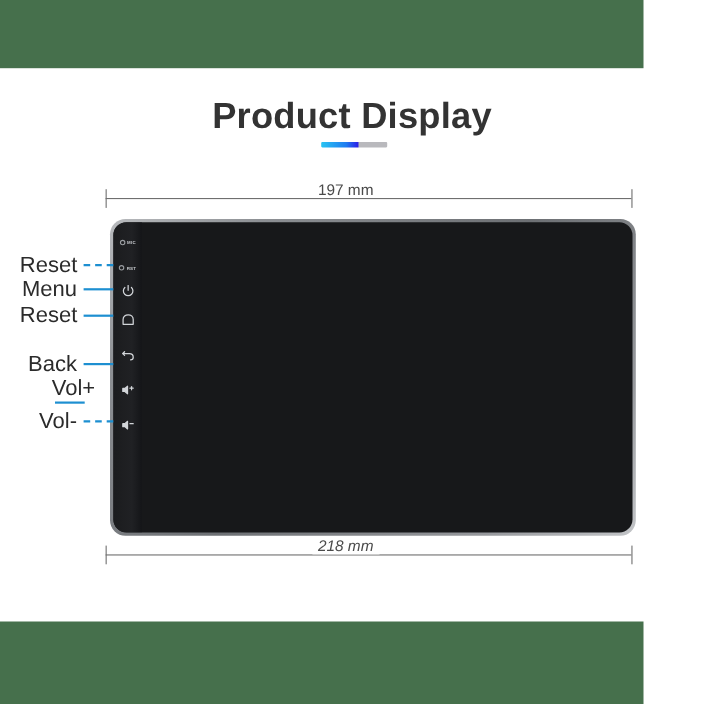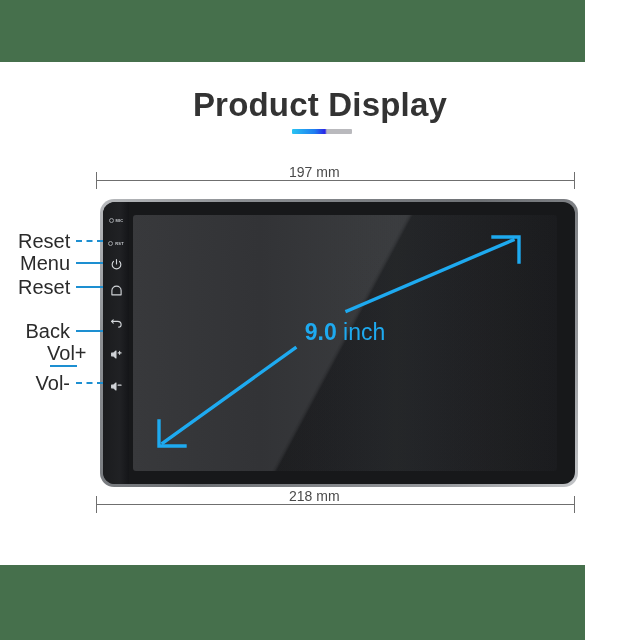--- a/index.html
+++ b/index.html
@@ -93,21 +93,21 @@
   
   #dim-top-line  { left: 96px;  top: 180px; width: 478px; }
   #dim-top-capL  { left: 96px;  top: 172px; height: 17px; }
   #dim-top-capR  { left: 574px; top: 172px; height: 17px; }
   #dim-top-text  { left: 284px; top: 164px; }
 
   
   #dim-bot-line  { left: 96px;  top: 504px; width: 478px; }
   #dim-bot-capL  { left: 96px;  top: 496px; height: 17px; }
   #dim-bot-capR  { left: 574px; top: 496px; height: 17px; }
-  #dim-bot-text  { left: 284px; top: 488px; }
+  #dim-bot-text  { left: 284px; top: 488px; font-style: italic; }
 
   
   #dim-right-line { left: 603px; top: 203px; height: 299px; }
   #dim-right-capT { left: 594px; top: 203px; width: 18px; }
   #dim-right-capB { left: 594px; top: 502px; width: 18px; }
   #dim-right-text { left: 580px; top: 330px; width: 48px; text-align: center; }
 
   
   #device {
     position: absolute;
@@ -323,44 +323,20 @@
 
         <div class="rail-btn" id="rail-voldn">
           <svg width="13" height="13" viewBox="0 0 24 24" fill="none" stroke="#d2d5d9" stroke-width="2" stroke-linecap="round" stroke-linejoin="round">
             <path d="M3 9.5 L6.5 9.5 L11 5.5 L11 18.5 L6.5 14.5 L3 14.5 Z" fill="#d2d5d9"></path>
             <path d="M15 9.5 L20.5 9.5"></path>
           </svg>
         </div>
 
       </div>
 
-      <div id="screen">
-        <div id="screen-glare"></div>
-
-        <svg id="diagonal-svg" width="424" height="256">
-          <g stroke="#1eaaf0" stroke-width="3.4" fill="none" stroke-linecap="square">
-
-            <line x1="30" y1="228" x2="162" y2="133"></line>
-
-            <line x1="214" y1="96" x2="380" y2="25"></line>
-          </g>
-
-          <g stroke="#1eaaf0" stroke-width="3.4" fill="none" stroke-linecap="square">
-            <path d="M26 206 L26 231 L52 231"></path>
-          </g>
-
-          <g stroke="#1eaaf0" stroke-width="3.4" fill="none" stroke-linecap="square">
-            <path d="M360 22 L386 22 L386 47"></path>
-          </g>
-        </svg>
-
-        <div id="inch-label">
-          <b>9.0</b><span> inch</span>
-        </div>
-      </div>
 
     </div>
   </div>
 
   <div class="callout" id="cl-reset">
     <span class="callout-text">Reset</span>
     <span class="callout-line dashed"></span>
   </div>
   <div class="callout" id="cl-power">
     <span class="callout-text">Menu</span>

